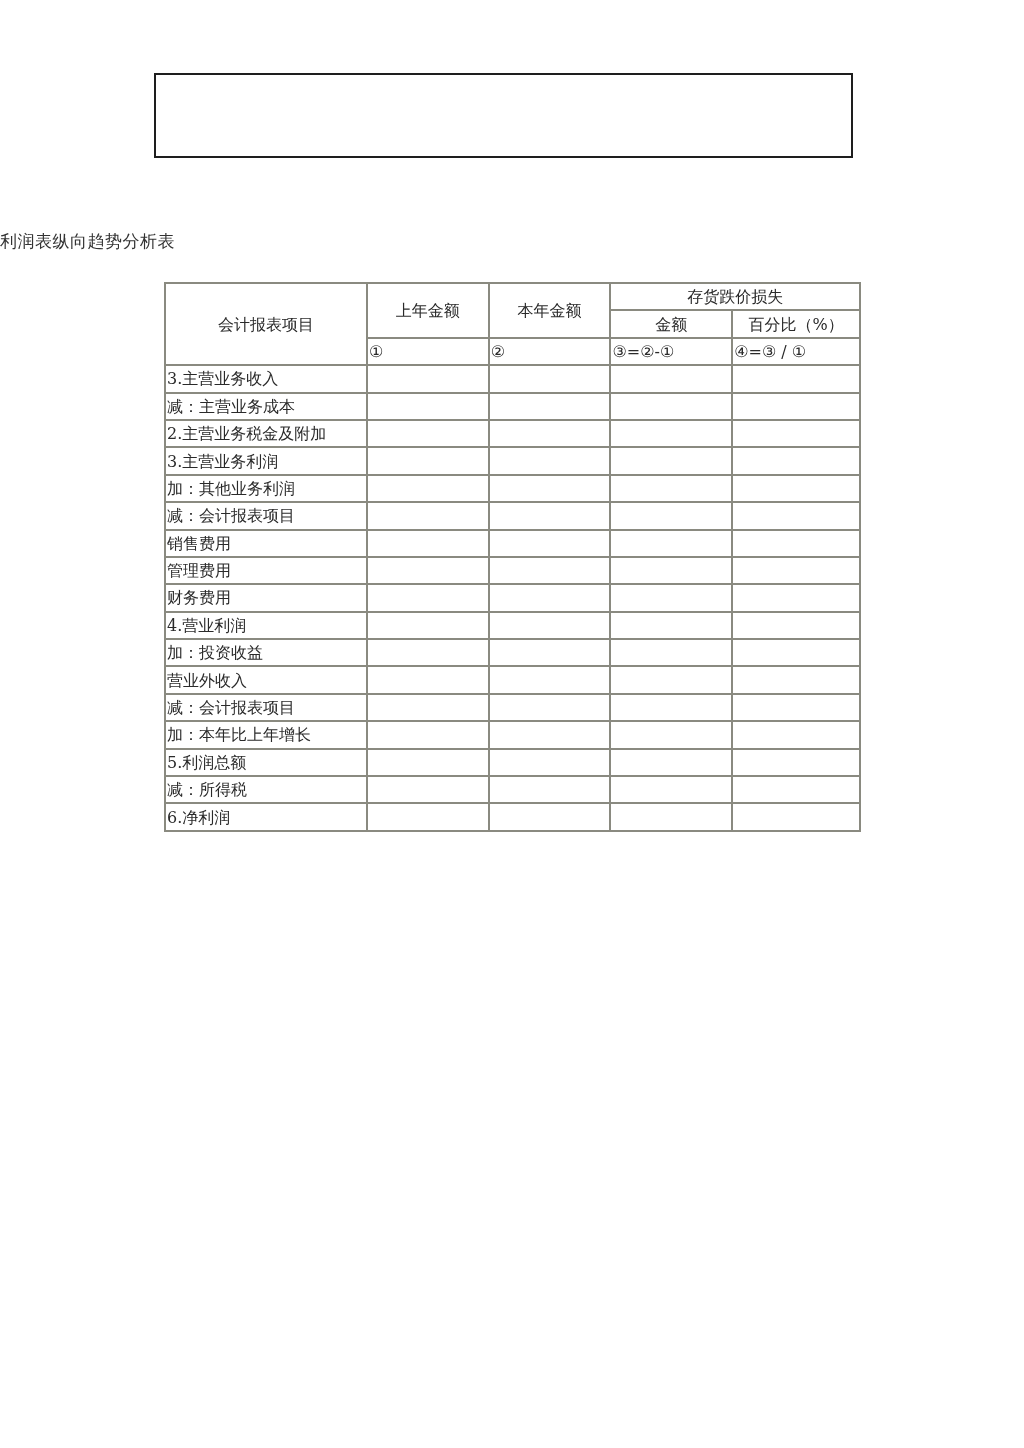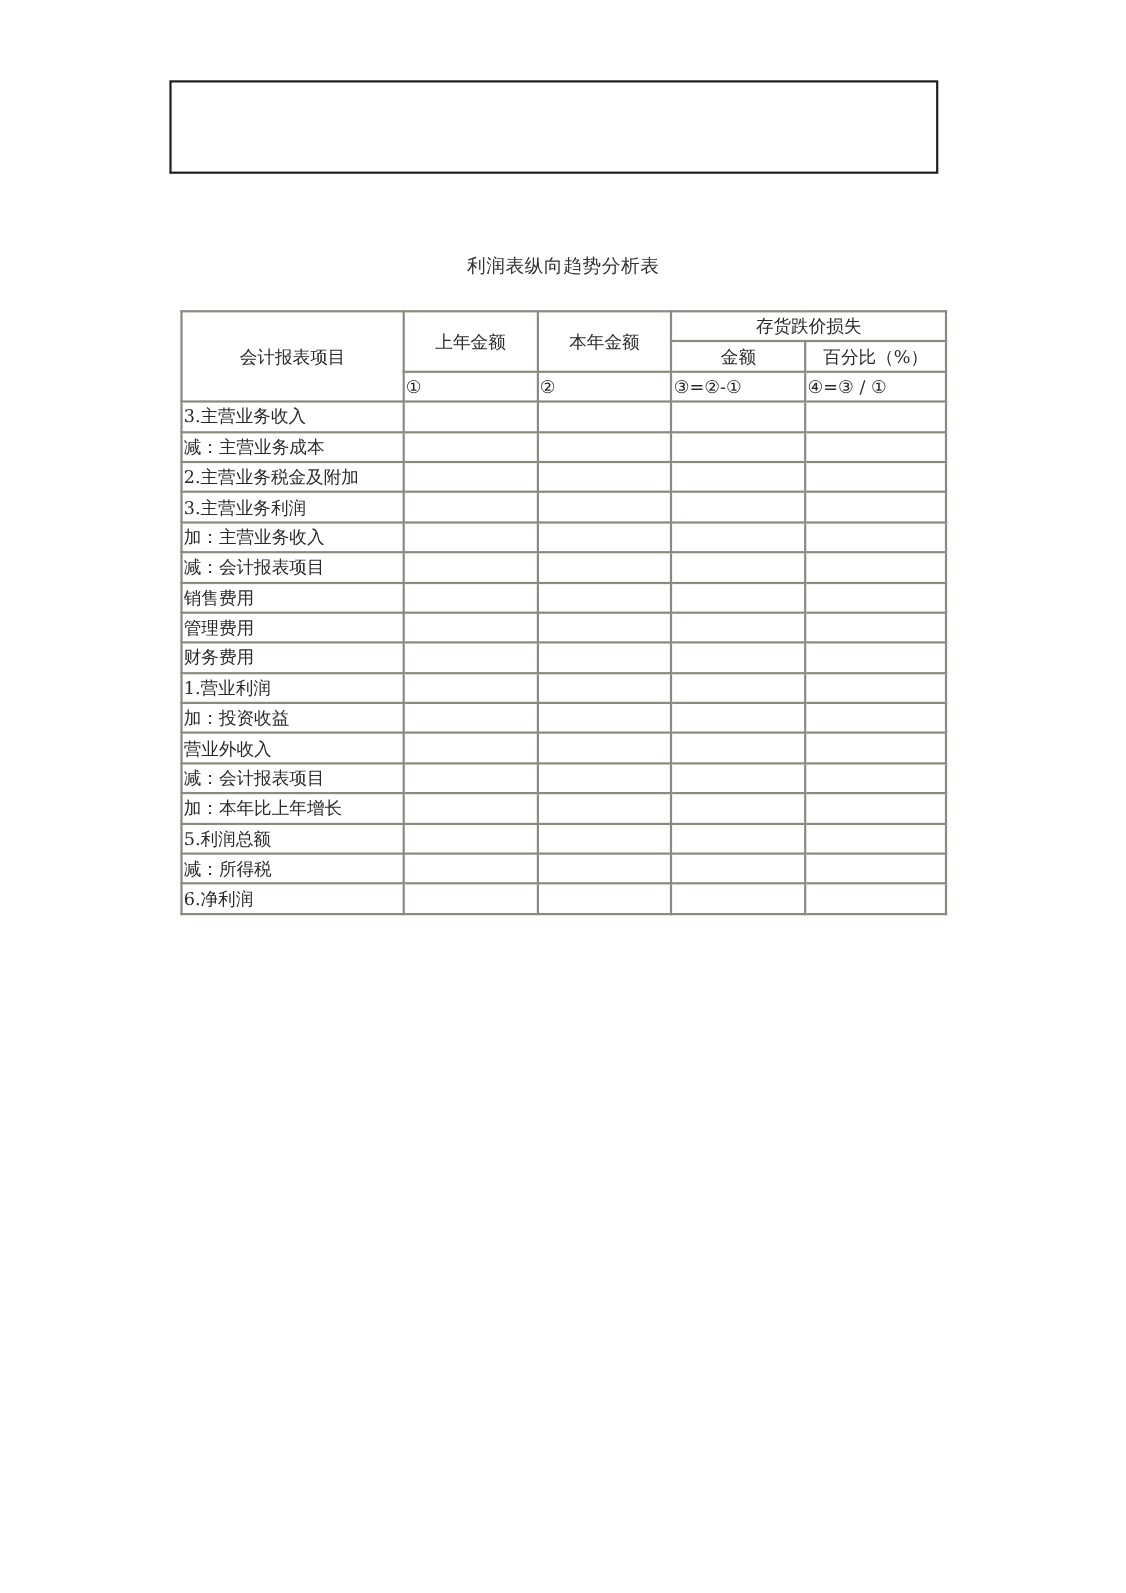--- a/index.html
+++ b/index.html
@@ -8,21 +8,21 @@
       font-family: "DejaVu Serif", "Liberation Serif", serif;
       color: #2a2a2a;
     }
     .top-box {
       position: absolute; left: 154px; top: 73px;
       width: 695px; height: 81px;
       border: 2px solid #1e1e1e;
     }
     .title {
       position: absolute; left: 0; width: 1024px; top: 230px;
-      text-align: center; font-size: 17px; color: #333;
+      text-align: left; font-size: 17px; color: #333;
       letter-spacing: 0.5px;
     }
     table.sheet {
       position: absolute; left: 164px; top: 282px;
       width: 697px;
       border-collapse: collapse;
       table-layout: fixed;
       font-size: 16px;
     }
     table.sheet td {
@@ -97,21 +97,21 @@
         <td></td>
       </tr>
       <tr>
         <td>3.主营业务利润</td>
         <td></td>
         <td></td>
         <td></td>
         <td></td>
       </tr>
       <tr>
-        <td>加：主营业务收入</td>
+        <td>加：其他业务利润</td>
         <td></td>
         <td></td>
         <td></td>
         <td></td>
       </tr>
       <tr>
         <td>减：会计报表项目</td>
         <td></td>
         <td></td>
         <td></td>
@@ -132,21 +132,21 @@
         <td></td>
       </tr>
       <tr>
         <td>财务费用</td>
         <td></td>
         <td></td>
         <td></td>
         <td></td>
       </tr>
       <tr>
-        <td>1.营业利润</td>
+        <td>4.营业利润</td>
         <td></td>
         <td></td>
         <td></td>
         <td></td>
       </tr>
       <tr>
         <td>加：投资收益</td>
         <td></td>
         <td></td>
         <td></td>

